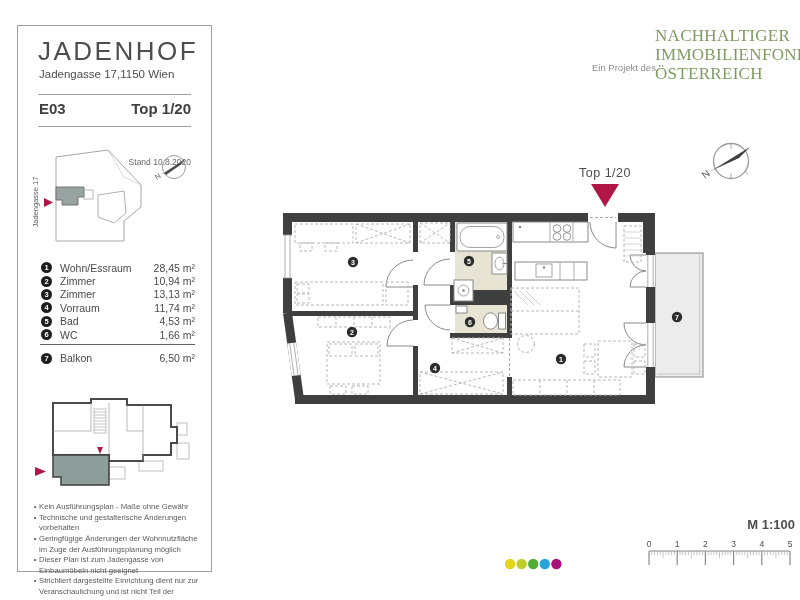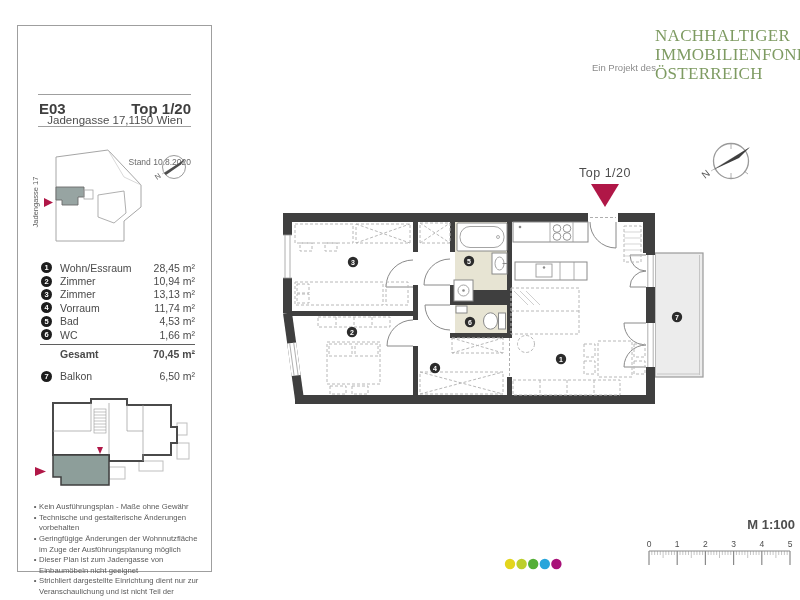--- a/index.html
+++ b/index.html
@@ -2,21 +2,21 @@
 <html><head>
 <meta charset="utf-8">
 <style>
   html,body{margin:0;padding:0;background:#fff;}
   #page{position:relative;width:800px;height:600px;background:#fff;overflow:hidden;
         font-family:"Liberation Sans", sans-serif;color:#4a4a4a;}
   .abs{position:absolute;}
   
   #panel{left:17px;top:25px;width:193px;height:545px;border:1px solid #9f9f9f;background:#fff;}
   #title{left:20px;top:10px;font-size:26px;letter-spacing:2.5px;color:#4d4d4d;}
-  #address{left:21px;top:42px;width:152px;display:flex;justify-content:center;font-size:11.5px;color:#4d4d4d;margin-top:46px;}
+  #address{left:21px;top:42px;width:152px;display:flex;justify-content:flex-start;font-size:11.5px;color:#4d4d4d;}
   .rule{left:20px;width:153px;height:0;border-top:1px solid #9f9f9f;}
   #unitrow{left:21px;top:74px;width:152px;display:flex;justify-content:space-between;
            font-size:15px;font-weight:bold;color:#3f3f3f;}
   #stand{left:21px;top:103px;width:152px;text-align:right;font-size:8.5px;color:#6a6a6a;margin-top:28px;}
   
   #roomlist{left:0;top:235px;width:193px;font-size:10.5px;color:#4a4a4a;}
   .rrow{display:flex;align-items:center;height:13.4px;padding:0 16px 0 23px;}
   .ncirc{width:11px;height:11px;border-radius:50%;background:#1d1d1d;color:#fff;
          font-size:7.5px;font-weight:bold;display:flex;align-items:center;justify-content:center;
          margin-right:8px;flex:none;}
@@ -47,20 +47,21 @@
   .door{fill:none;stroke:#8a8a8a;stroke-width:1;}
   .thin{stroke:#9a9a9a;stroke-width:.8;}
   .numtxt{fill:#fff;font-size:7px;font-weight:bold;font-family:"Liberation Sans",sans-serif;text-anchor:middle;}
 </style>
 </head>
 <body>
 
 <div id="page">
 
   <div id="panel" class="abs">
+    <div id="title" class="abs">JADENHOF</div>
     <div id="address" class="abs">
       <span>Jadengasse 17,</span>
       <span>1150 Wien</span>
     </div>
     <div class="rule abs" style="top:68px"></div>
     <div id="unitrow" class="abs">
       <span>E03</span>
       <span>Top 1/20</span>
     </div>
     <div class="rule abs" style="top:100px"></div>
@@ -107,24 +108,20 @@
         <span class="ncirc">5</span>
         <span class="rlabel">Bad</span>
         <span class="rval">4,53 m²</span>
       </div>
       <div class="rrow">
         <span class="ncirc">6</span>
         <span class="rlabel">WC</span>
         <span class="rval">1,66 m²</span>
       </div>
       <div class="sumline"></div>
-      <div class="gesrow">
-        <span class="rlabel">Gesamt</span>
-        <span class="rval">70,45 m²</span>
-      </div>
       <div class="rrow balkrow">
         <span class="ncirc">7</span>
         <span class="rlabel">Balkon</span>
         <span class="rval">6,50 m²</span>
       </div>
     </div>
 
     <svg class="abs" style="left:13px;top:371px" width="170" height="100" viewBox="0 0 170 100">
       <g fill="none" stroke="#bfbfbf" stroke-width="1">
         <rect x="146" y="26" width="10" height="12"></rect>

